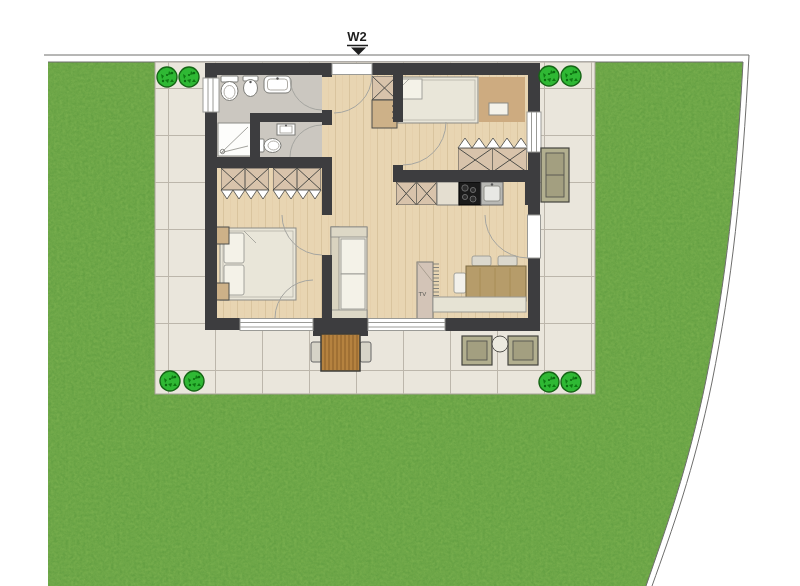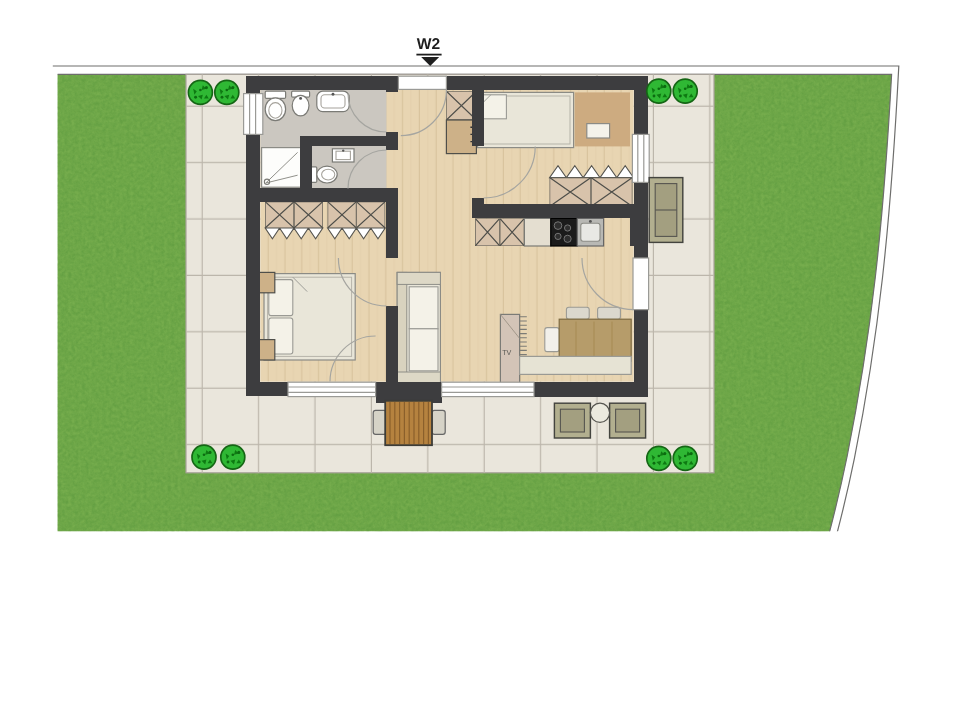--- a/index.html
+++ b/index.html
@@ -1,16 +1,16 @@
 <!DOCTYPE html>
 <html><head>
 <meta charset="utf-8">
 <style>
   html,body{margin:0;padding:0;background:#ffffff;}
-  .canvas{position:relative;width:800px;height:443px;background:#ffffff;overflow:hidden;
+  .canvas{position:relative;width:800px;height:586px;background:#ffffff;overflow:hidden;
           font-family:"Liberation Sans", sans-serif;text-align:right;}
   svg{display:block;}
   .wall{fill:#3d3d3f;shape-rendering:crispEdges;}
   .win{fill:#ffffff;stroke:#9a9a96;stroke-width:1;}
   .winline{stroke:#9a9a96;stroke-width:1;fill:none;}
   .arc{fill:none;stroke:#a5a5a0;stroke-width:1;}
   .fix{fill:#ffffff;stroke:#7b7b76;stroke-width:1;}
   .fixin{fill:none;stroke:#a5a29b;stroke-width:0.9;}
   .tan{fill:#cdb188;stroke:#4f4f4a;stroke-width:1;}
   .tri{fill:#ffffff;stroke:#55544f;stroke-width:0.9;}

